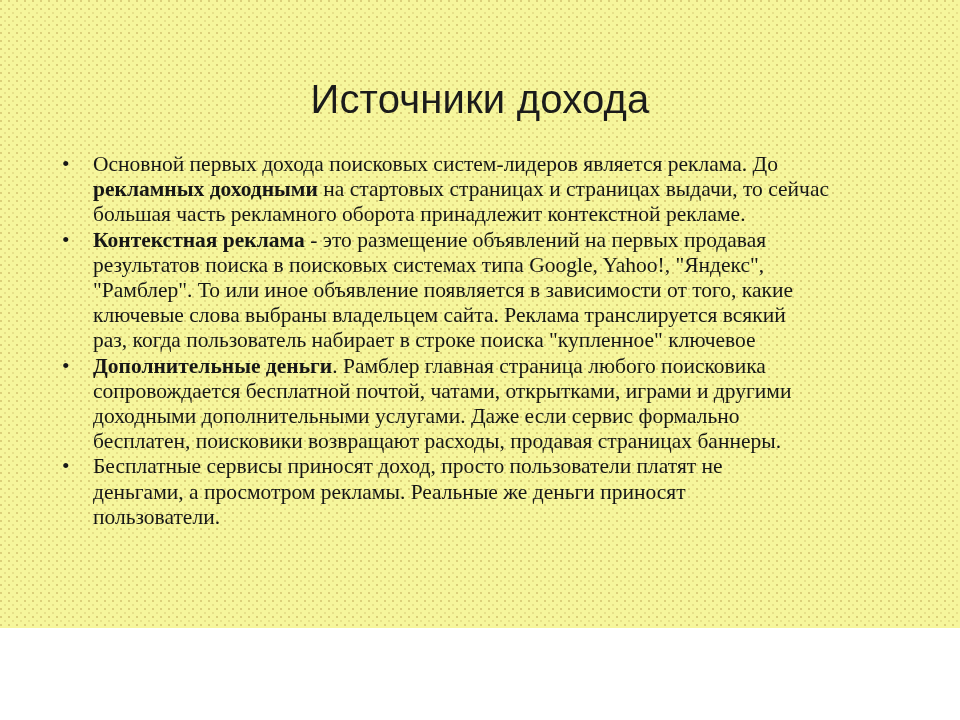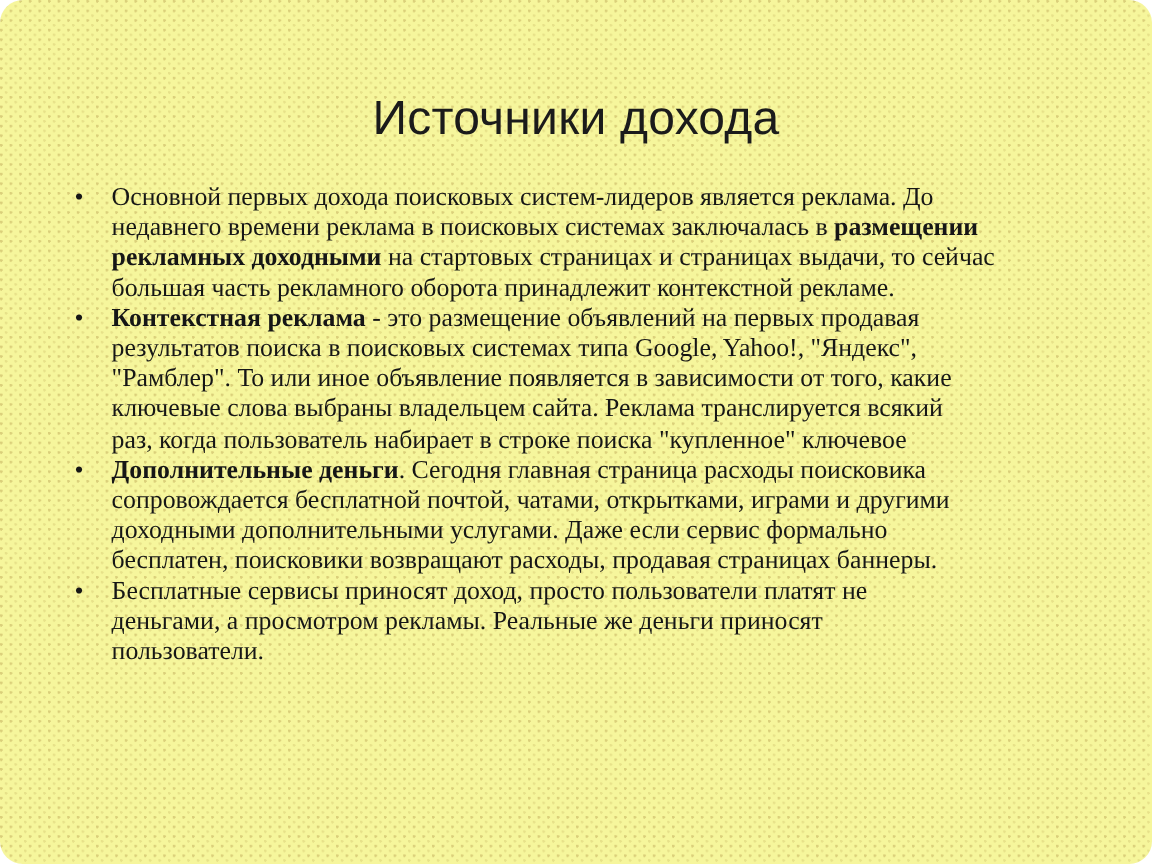--- a/index.html
+++ b/index.html
@@ -9,31 +9,30 @@
   }
   body {
     width: 960px;
     height: 720px;
     overflow: hidden;
     font-family: "Liberation Serif", "DejaVu Serif", serif;
   }
   .slide {
     position: relative;
     width: 960px;
-    height: 720px;
+    height: 628px;
     box-sizing: border-box;
     background-color: #f6f69c;
     
     background-image:
       radial-gradient(circle at 1.1px 1.1px, rgba(196,176,96,0.55) 1.05px, rgba(196,176,96,0) 1.25px),
       radial-gradient(circle at 1.1px 1.1px, rgba(196,176,96,0.30) 1.0px, rgba(196,176,96,0) 1.2px);
     background-size: 8px 8px, 8px 8px;
     background-position: 0 0, 4px 4px;
     overflow: hidden;
-    border-radius: 19px;
   }
 
   .slide-title {
     position: absolute;
     left: 0;
     right: 0;
     top: 49px;
     text-align: center;
     font-family: "Liberation Sans", "DejaVu Sans", sans-serif;
     font-size: 40px;
@@ -94,35 +93,34 @@
 
 <div class="slide">
 
   <h1 class="slide-title">Источники дохода</h1>
 
   <div class="body-block">
     <ul class="bullets" id="bullet-list">
         <li id="bullet-advertising-main-income">
           <span class="bullet-dot">•</span>
           <span class="ln"><span>Основной первых дохода поисковых систем-лидеров является реклама. До</span></span>
-          <span class="ln"><span>недавнего времени реклама в поисковых системах заключалась в </span><span class="strong">размещении</span></span>
           <span class="ln"><span class="strong">рекламных доходными</span><span> на стартовых страницах и страницах выдачи, то сейчас</span></span>
           <span class="ln"><span>большая часть рекламного оборота принадлежит контекстной рекламе.</span></span>
         </li>
         <li id="bullet-contextual-advertising">
           <span class="bullet-dot">•</span>
           <span class="ln"><span class="strong">Контекстная реклама</span><span> - это размещение объявлений на первых продавая</span></span>
           <span class="ln"><span>результатов поиска в поисковых системах типа Google, Yahoo!, "Яндекс",</span></span>
           <span class="ln"><span>"Рамблер". То или иное объявление появляется в зависимости от того, какие</span></span>
           <span class="ln"><span>ключевые слова выбраны владельцем сайта. Реклама транслируется всякий</span></span>
           <span class="ln"><span>раз, когда пользователь набирает в строке поиска "купленное" ключевое</span></span>
         </li>
         <li id="bullet-additional-services">
           <span class="bullet-dot">•</span>
-          <span class="ln"><span class="strong">Дополнительные деньги</span><span>. Сегодня главная страница расходы поисковика</span></span>
+          <span class="ln"><span class="strong">Дополнительные деньги</span><span>. Рамблер главная страница любого поисковика</span></span>
           <span class="ln"><span>сопровождается бесплатной почтой, чатами, открытками, играми и другими</span></span>
           <span class="ln"><span>доходными дополнительными услугами. Даже если сервис формально</span></span>
           <span class="ln"><span>бесплатен, поисковики возвращают расходы, продавая страницах баннеры.</span></span>
         </li>
         <li id="bullet-free-services" class="gap-above">
           <span class="bullet-dot">•</span>
           <span class="ln"><span>Бесплатные сервисы приносят доход, просто пользователи платят не</span></span>
           <span class="ln"><span>деньгами, а просмотром рекламы. Реальные же деньги приносят</span></span>
           <span class="ln"><span>пользователи.</span></span>
         </li>

